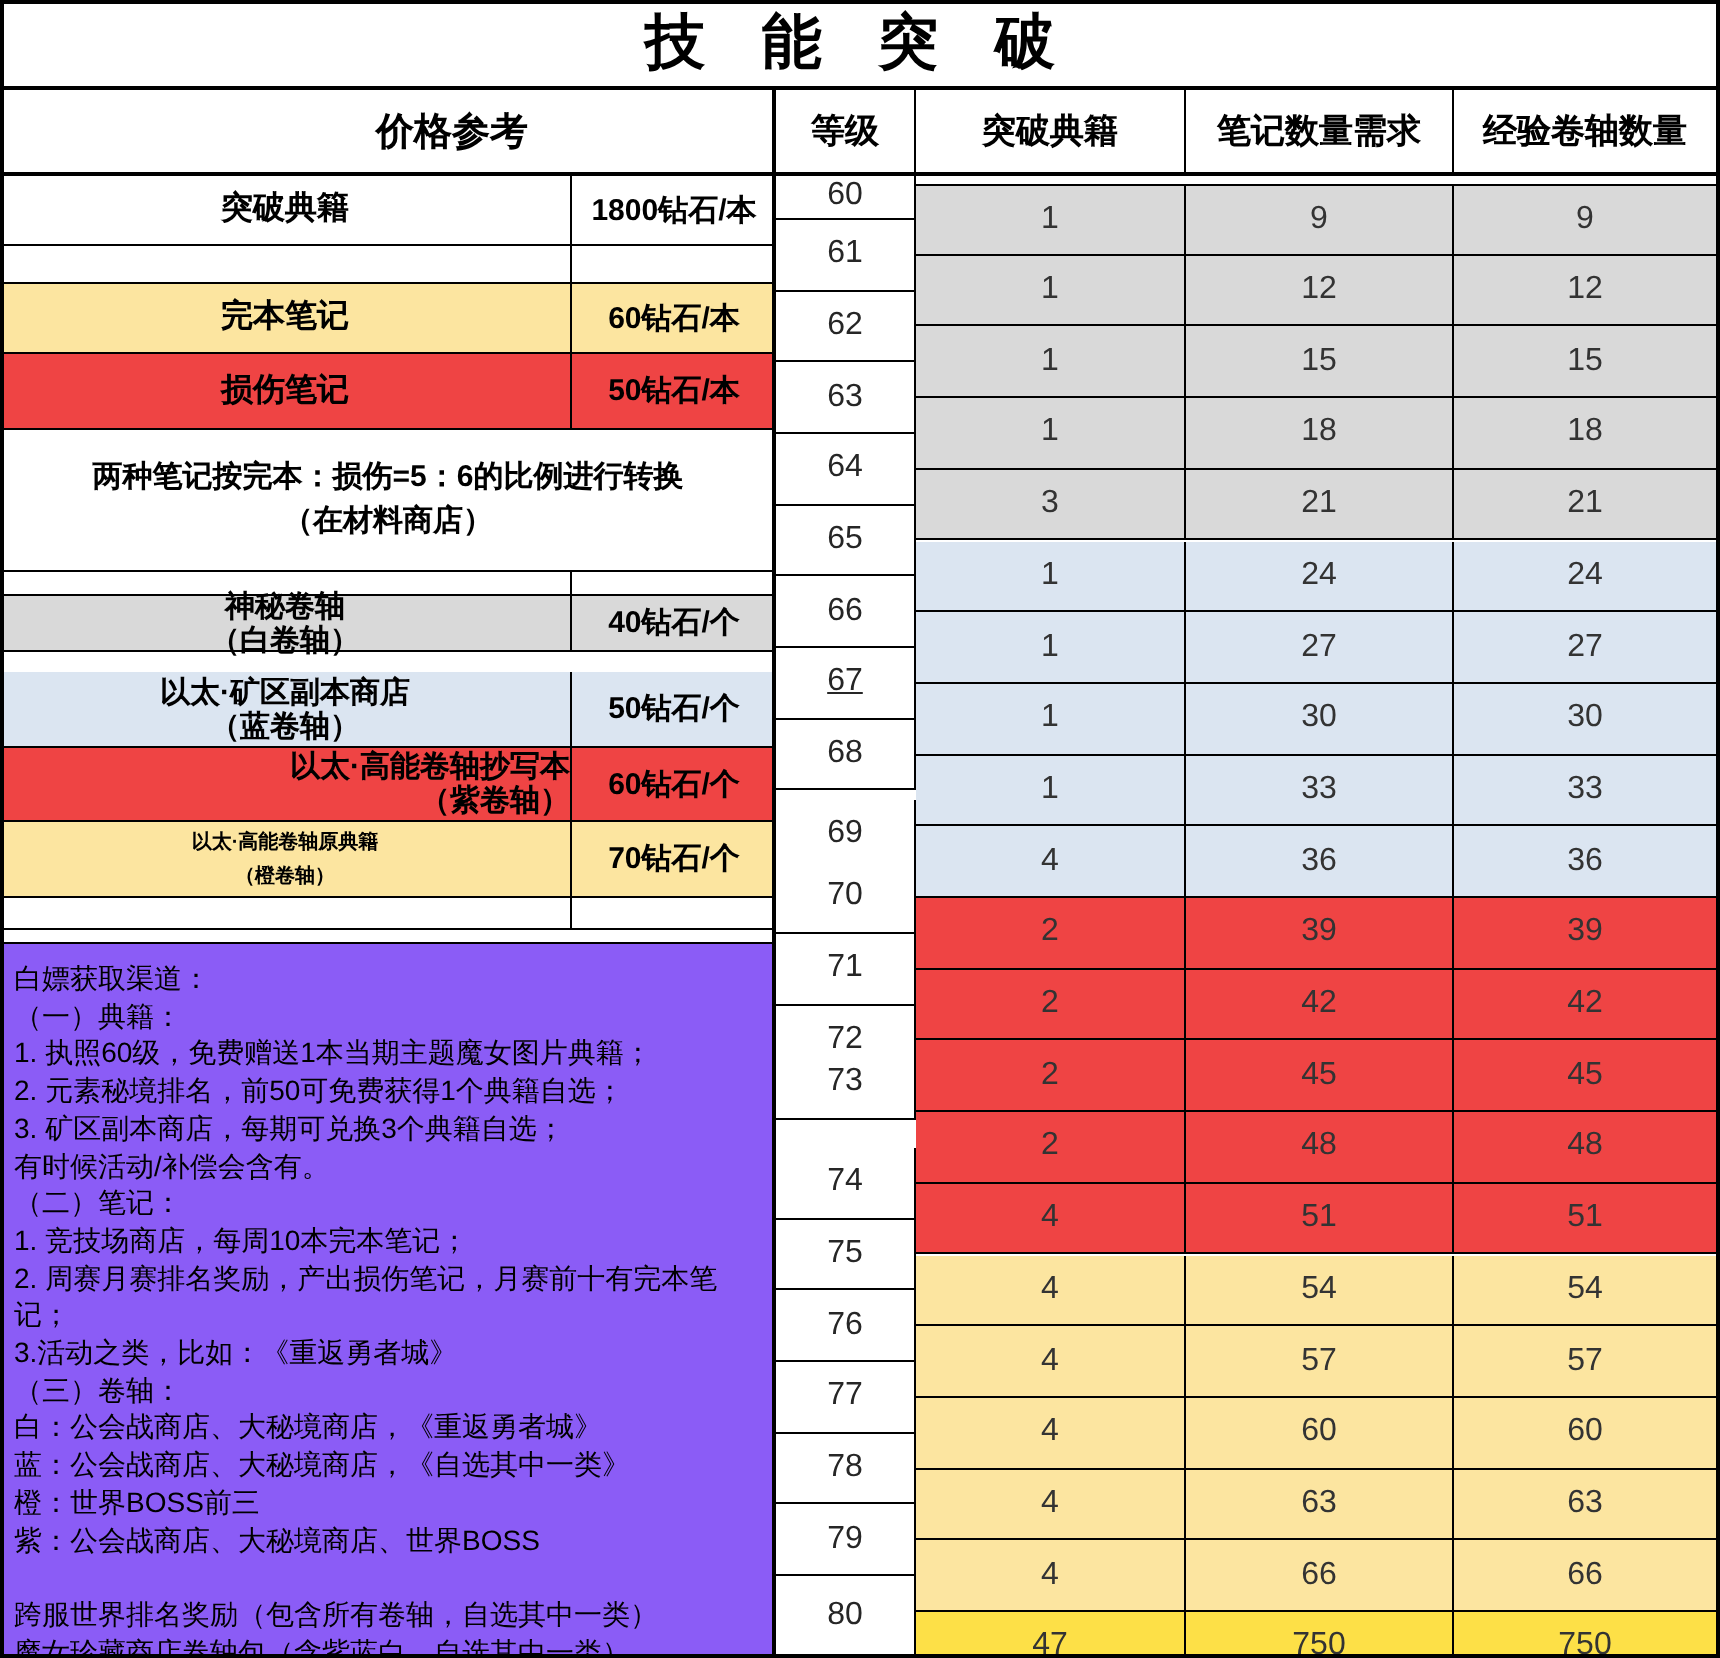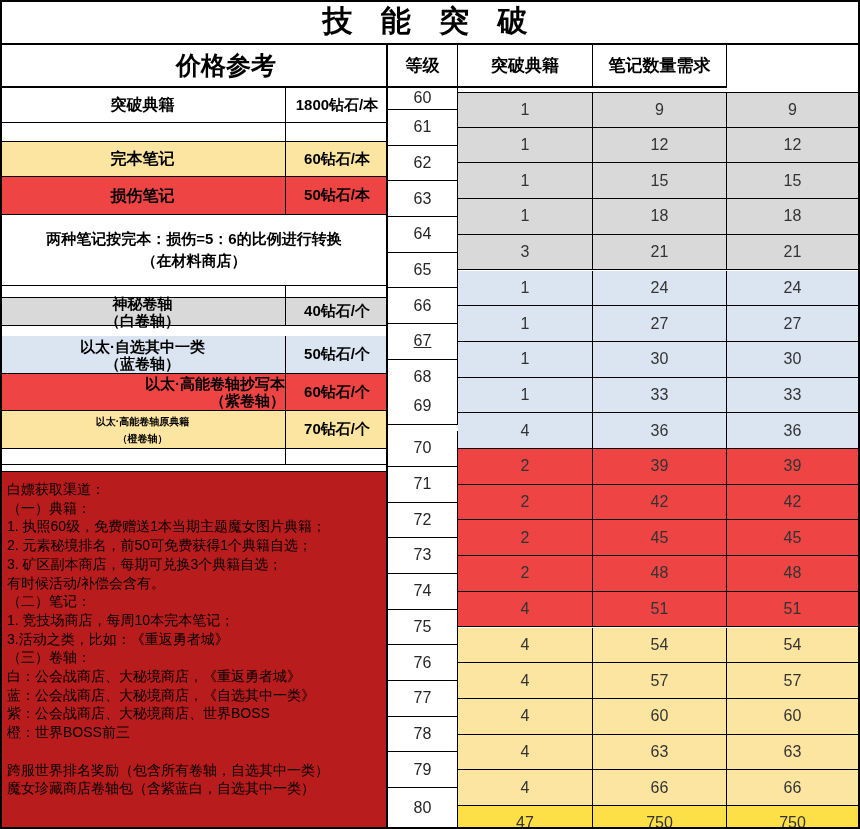--- a/index.html
+++ b/index.html
@@ -8,34 +8,34 @@
   #frame{position:absolute;inset:0;border:2px solid #000;z-index:30;pointer-events:none;}
   .abs{position:absolute;box-sizing:border-box;}
   .flexc{display:flex;align-items:center;justify-content:center;}
 
   
   #title{left:0;top:0;width:860px;height:45px;border-bottom:2px solid #000;
          font-size:30px;font-weight:bold;letter-spacing:10px;background:#fff;}
 
   
   #price-header{left:0;top:45px;width:452px;height:43px;border-bottom:2px solid #000;
-                font-size:25px;font-weight:bold;background:#fff;}
+                font-size:19px;font-weight:bold;background:#fff;}
   .prow{position:absolute;left:0;width:388px;display:flex;box-sizing:border-box;
         border-bottom:1px solid #000;}
   .plabel{width:285px;box-sizing:border-box;display:flex;flex-direction:column;
           align-items:center;justify-content:center;font-size:16px;font-weight:bold;line-height:18px;}
   .pvalue{width:103px;box-sizing:border-box;border-left:1px solid #000;display:flex;
           align-items:center;justify-content:center;font-size:15px;font-weight:bold;}
   #conv-note{left:0;top:215px;width:388px;height:71px;border-bottom:1px solid #000;
              flex-direction:column;font-size:15px;font-weight:bold;line-height:22px;background:#fff;}
   #spacer-mid{left:0;top:286px;height:12px;}
   #spacer-a{left:0;top:449px;height:16px;}
   #spacer-b{left:0;top:465px;width:388px;height:7px;border-bottom:1px solid #000;background:#fff;}
   #notes{left:0;top:472px;width:388px;height:355px;padding:8px 2px 0 7px;
-         font-size:14px;line-height:18.7px;overflow:hidden;background:#b91c1c;}
+         font-size:14px;line-height:18.7px;overflow:hidden;background:#8b5cf6;}
   .note-line{min-height:18.7px;white-space:normal;}
 
   
   .hcell{position:absolute;top:45px;height:43px;box-sizing:border-box;border-bottom:2px solid #000;
          display:flex;align-items:center;justify-content:center;font-size:17px;font-weight:bold;background:#fff;}
   #h-level{left:388px;width:70px;border-right:1px solid #000;}
   #h-classics{left:458px;width:135px;border-right:1px solid #000;}
   #h-notes{left:593px;width:134px;border-right:1px solid #000;}
   #h-scrolls{left:727px;width:131px;}
   .lcell{position:absolute;left:388px;width:70px;box-sizing:border-box;background:#fff;
@@ -83,34 +83,36 @@
 
   <div id="notes" class="abs">
       <div class="note-line">白嫖获取渠道：</div>
       <div class="note-line">（一）典籍：</div>
       <div class="note-line">1. 执照60级，免费赠送1本当期主题魔女图片典籍；</div>
       <div class="note-line">2. 元素秘境排名，前50可免费获得1个典籍自选；</div>
       <div class="note-line">3. 矿区副本商店，每期可兑换3个典籍自选；</div>
       <div class="note-line">有时候活动/补偿会含有。</div>
       <div class="note-line">（二）笔记：</div>
       <div class="note-line">1. 竞技场商店，每周10本完本笔记；</div>
+      <div class="note-line">2. 周赛月赛排名奖励，产出损伤笔记，月赛前十有完本笔记；</div>
       <div class="note-line">3.活动之类，比如：《重返勇者城》</div>
       <div class="note-line">（三）卷轴：</div>
       <div class="note-line">白：公会战商店、大秘境商店，《重返勇者城》</div>
       <div class="note-line">蓝：公会战商店、大秘境商店，《自选其中一类》</div>
+      <div class="note-line">橙：世界BOSS前三</div>
       <div class="note-line">紫：公会战商店、大秘境商店、世界BOSS</div>
-      <div class="note-line">橙：世界BOSS前三</div>
       <div class="note-line">&nbsp;</div>
       <div class="note-line">跨服世界排名奖励（包含所有卷轴，自选其中一类）</div>
       <div class="note-line">魔女珍藏商店卷轴包（含紫蓝白，自选其中一类）</div>
     </div>
 
   <div id="h-level" class="hcell">等级</div>
   <div id="h-classics" class="hcell">突破典籍</div>
   <div id="h-notes" class="hcell">笔记数量需求</div>
+  <div id="h-scrolls" class="hcell">经验卷轴数量</div>
 
   <div id="totals-row" class="drow">
     <div class="dcell c1">47</div>
     <div class="dcell c2">750</div>
     <div class="dcell c3">750</div>
   </div>
 
   <div id="vline" class="abs"></div>
   <div id="frame"></div>
 <div class="prow bg-white" style="top: 88px; height: 35px;">
@@ -131,21 +133,21 @@
     </div>
     <div class="prow bg-gray" style="top: 298px; height: 28px;">
       <div class="plabel" style="font-size: 15px; line-height: 17px;">
         <div class="">神秘卷轴</div>
         <div class="">（白卷轴）</div>
       </div>
       <div class="pvalue">40钻石/个</div>
     </div>
     <div class="prow bg-blue" style="top: 336px; height: 38px;">
       <div class="plabel" style="font-size: 15px; line-height: 17px;">
-        <div class="">以太·自选其中一类</div>
+        <div class="">以太·矿区副本商店</div>
         <div class="">（蓝卷轴）</div>
       </div>
       <div class="pvalue">50钻石/个</div>
     </div>
     <div class="prow bg-purple" style="top: 374px; height: 37px;">
       <div class="plabel" style="font-size: 15px; line-height: 17px; align-items: flex-end;">
         <div class="">以太·高能卷轴抄写本</div>
         <div class="">（紫卷轴）</div>
       </div>
       <div class="pvalue">60钻石/个</div>
@@ -159,25 +161,25 @@
     </div>
     <div class="lcell" style="top: 88px; height: 21.85px;">60</div>
     <div class="lcell" style="top: 109.85px; height: 35.7px;">61</div>
     <div class="lcell" style="top: 145.55px; height: 35.7px;">62</div>
     <div class="lcell" style="top: 181.25px; height: 35.7px;">63</div>
     <div class="lcell" style="top: 216.95px; height: 35.7px;">64</div>
     <div class="lcell" style="top: 252.65px; height: 35.7px;">65</div>
     <div class="lcell" style="top: 288.35px; height: 35.7px;">66</div>
     <div class="lcell" style="top: 324.05px; height: 35.7px; text-decoration: underline;">67</div>
     <div class="lcell" style="top: 359.75px; height: 35.7px;">68</div>
-    <div class="lcell" style="top: 389px; height: 35.7px;">69</div>
+    <div class="lcell" style="top: 400px; height: 35.7px;">69</div>
     <div class="lcell" style="top: 431.15px; height: 35.7px;">70</div>
     <div class="lcell" style="top: 466.85px; height: 35.7px;">71</div>
     <div class="lcell" style="top: 502.55px; height: 35.7px;">72</div>
-    <div class="lcell" style="top: 538px; height: 35.7px;">73</div>
+    <div class="lcell" style="top: 524px; height: 35.7px;">73</div>
     <div class="lcell" style="top: 573.95px; height: 35.7px;">74</div>
     <div class="lcell" style="top: 609.65px; height: 35.7px;">75</div>
     <div class="lcell" style="top: 645.35px; height: 35.7px;">76</div>
     <div class="lcell" style="top: 681.05px; height: 35.7px;">77</div>
     <div class="lcell" style="top: 716.75px; height: 35.7px;">78</div>
     <div class="lcell" style="top: 752.45px; height: 35.7px;">79</div>
     <div class="lcell" style="top: 788.15px; height: 38.85px; border-bottom: none;">80</div>
     <div class="drow bg-gray" style="top: 92px; height: 35.7px; border-top: 1px solid rgb(0, 0, 0);">
       <div class="dcell c1">1</div>
       <div class="dcell c2">9</div>

